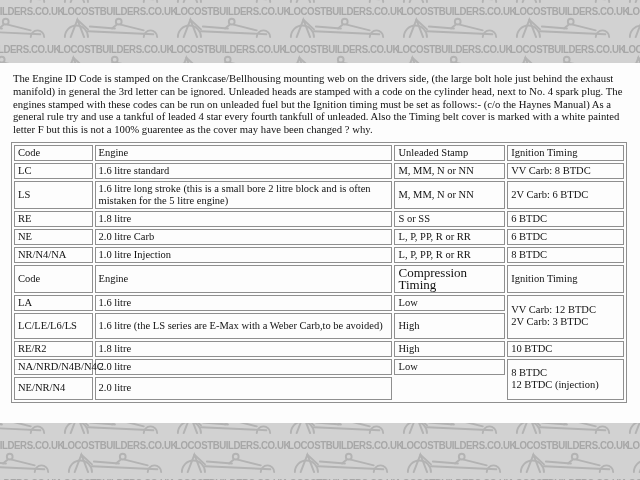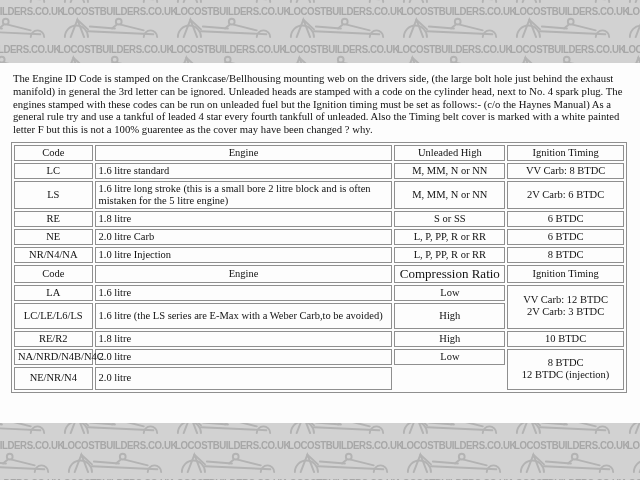--- a/index.html
+++ b/index.html
@@ -23,21 +23,21 @@
            padding:9px 12px 0 13px;box-sizing:border-box;font-size:10.7px;line-height:12.8px;}
   .doc-title{font-size:11.5px;text-decoration:underline;margin:0 0 11px 0;font-weight:normal;}
   .para{margin:0 0 6px 0;}
   .para.second{margin:0 0 17px 0;}
 
   
   table.codes{border-collapse:separate;border-spacing:2px;border:1px solid #8f8f8f;
               table-layout:fixed;width:616px;margin-left:-2px;font-size:10.5px;line-height:12px;}
   table.codes td,table.codes th{border:1px solid #8f8f8f;font-weight:normal;
               padding:1px 3px;vertical-align:middle;background:#fdfdfd;}
-  .c-code,.c-stamp,.c-ratio,.c-timing,.c-head{text-align:center;}
+  .c-code,.c-stamp,.c-ratio,.c-timing,.c-head{text-align:left;}
   .c-engine{text-align:left;padding-left:4px;}
   tr.r1{height:15px;}
   tr.tall{height:26px;}
   tr.hdr2{height:18px;}
   tr.last{height:23px;}
   th.big{font-size:13px;}
   td.merged{vertical-align:top;padding:0;}
   .merged-inner{display:flex;flex-direction:column;justify-content:space-between;
                 height:100%;min-height:100%;box-sizing:border-box;padding:2px 0 3px 0;}
 </style>
@@ -355,21 +355,21 @@
           <col style="width:78px">
           <col style="width:296px">
           <col style="width:110px">
           <col style="width:116px">
         </colgroup>
 
       <tbody>
           <tr class="r1">
         <th class="c-head">Code</th>
         <th class="c-head">Engine</th>
-        <th class="c-head">Unleaded High</th>
+        <th class="c-head">Unleaded Stamp</th>
         <th class="c-head">Ignition Timing</th>
       </tr>
       <tr class="r1">
         <td class="c-code">LC</td>
         <td class="c-engine">1.6 litre standard</td>
         <td class="c-stamp">M, MM, N or NN</td>
         <td class="c-timing">VV Carb: 8 BTDC</td>
       </tr>
       <tr class="tall">
         <td class="c-code">LS</td>
@@ -392,21 +392,21 @@
       <tr class="r1">
         <td class="c-code">NR/N4/NA</td>
         <td class="c-engine">1.0 litre Injection</td>
         <td class="c-stamp">L, P, PP, R or RR</td>
         <td class="c-timing">8 BTDC</td>
       </tr>
 
       <tr class="hdr2">
         <th class="c-head">Code</th>
         <th class="c-head">Engine</th>
-        <th class="c-head big">Compression Ratio</th>
+        <th class="c-head big">Compression Timing</th>
         <th class="c-head">Ignition Timing</th>
       </tr>
       <tr class="r1">
         <td class="c-code">LA</td>
         <td class="c-engine">1.6 litre</td>
         <td class="c-ratio">Low</td>
         <td class="c-timing merged" rowspan="2">
           <div class="merged-inner">
             <span>VV Carb: 12 BTDC</span>
             <span>2V Carb: 3 BTDC</span>

